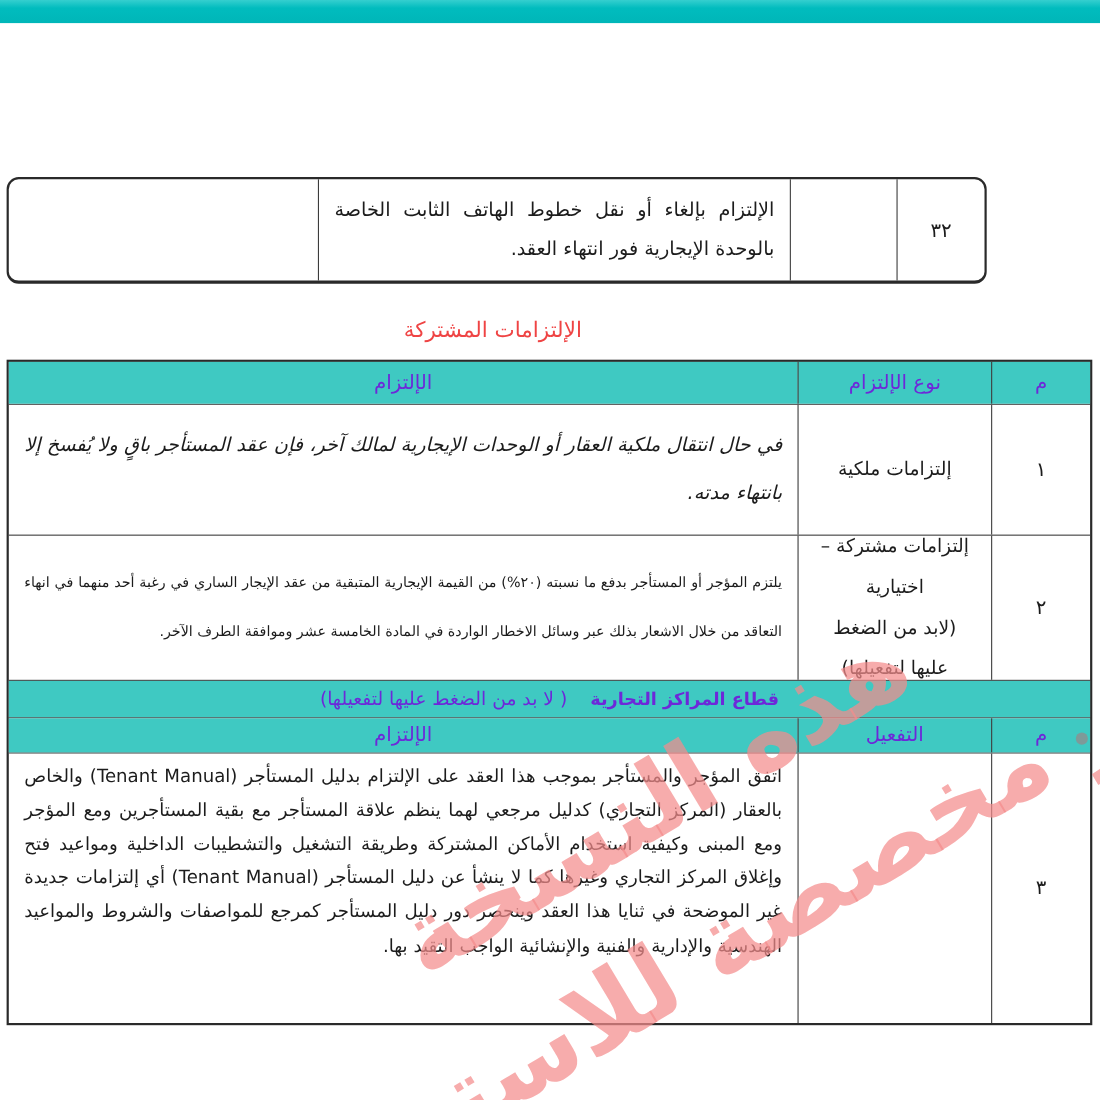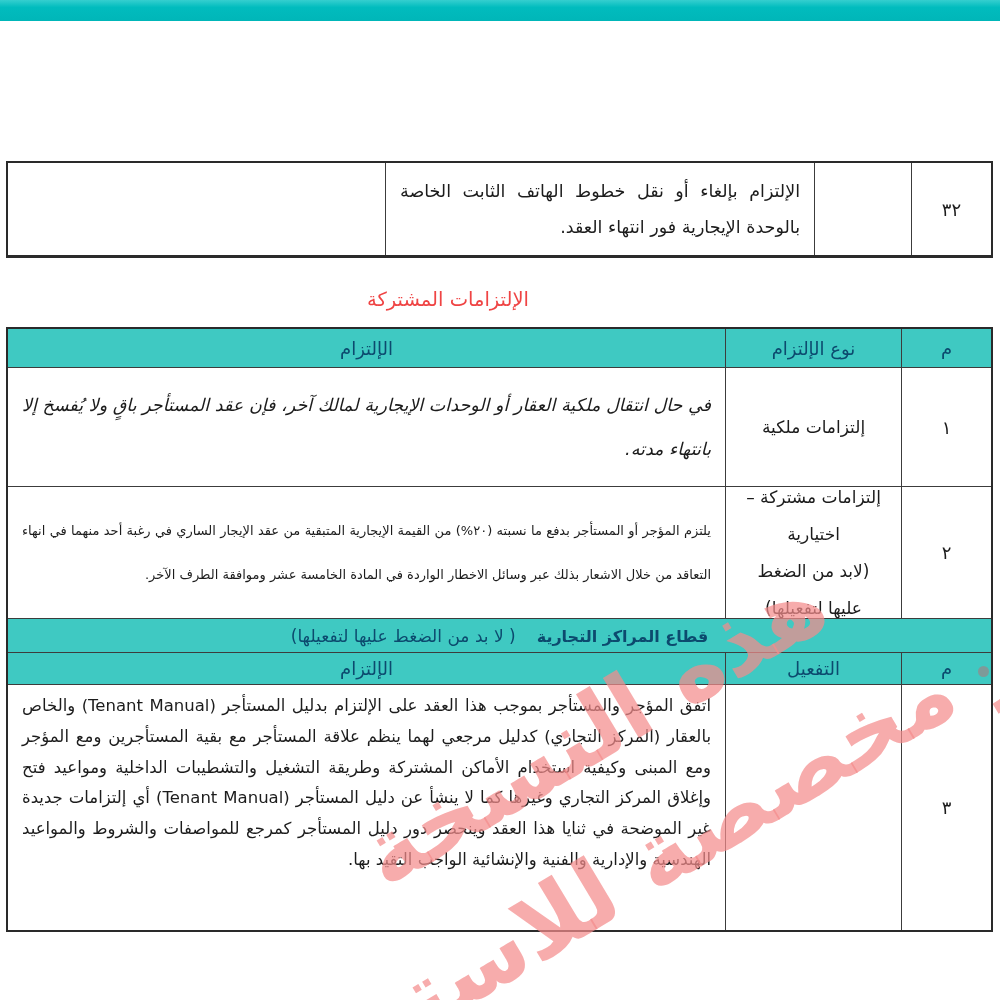--- a/index.html
+++ b/index.html
@@ -10,28 +10,28 @@
   .topbar{position:absolute;left:0;top:0;width:1000px;height:21px;
     background:linear-gradient(180deg,#35cfcf 0%,#01bcbe 35%,#00b6b8 100%);}
   
   .tbl{position:absolute;box-sizing:border-box;background:#fff;border:2px solid #2a2a2a;
        display:flex;flex-direction:column;}
   .trow{display:flex;flex-direction:row-reverse;box-sizing:border-box;flex:0 0 auto;}
   .trow.bline{border-bottom:1.6px solid #3c3c3c;}
   .cell{box-sizing:border-box;flex:0 0 auto;display:flex;align-items:center;justify-content:center;}
   .cell.sep{border-left:1.6px solid #3c3c3c;}
   .cell.grow{flex:1 1 auto;}
-  .teal{background:#3fc9c2;color:#0c4a6e;}
+  .teal{background:#3fc9c2;color:#6d28d9;}
   .hdr{font-size:18px;letter-spacing:.2px;}
   .num{font-size:18px;}
   .bodytxt{direction:rtl;text-align:justify;text-align-last:right;justify-content:flex-start;}
   .bodytxt .inner{width:100%;}
   .typetxt{direction:rtl;white-space:pre-line;text-align:center;font-size:17px;line-height:37px;}
   
-  .t1{left:6px;top:161px;width:987px;height:97px;border-bottom-width:3px;}
+  .t1{left:6px;top:161px;width:891px;height:97px;border-bottom-width:3px;border-radius:11px;}
   .t1 .bodytxt{font-size:17.5px;line-height:36px;padding:6px 14px;}
   
   .heading{position:absolute;left:0;top:288px;width:896px;text-align:center;
            font-size:19.5px;direction:rtl;color:#ef4444;}
   
   .t2{left:6px;top:327px;width:987px;}
   .r-h1{height:39px;}
   .r-1{height:119px;}
   .r-1 .bodytxt{font-size:17.5px;line-height:44px;padding:4px 14px;align-items:center;font-style:italic;}
   .r-2{height:132px;}

